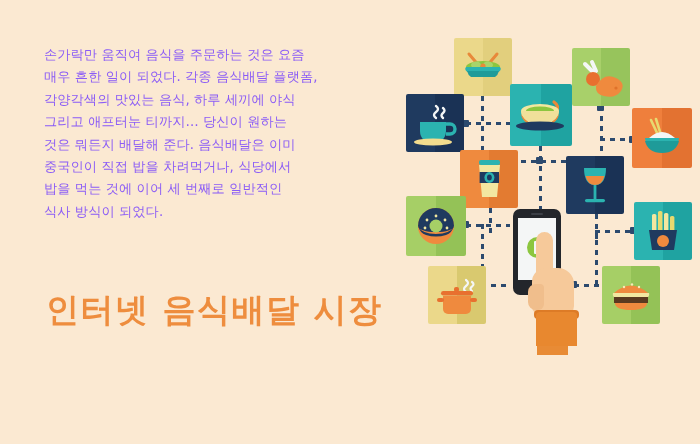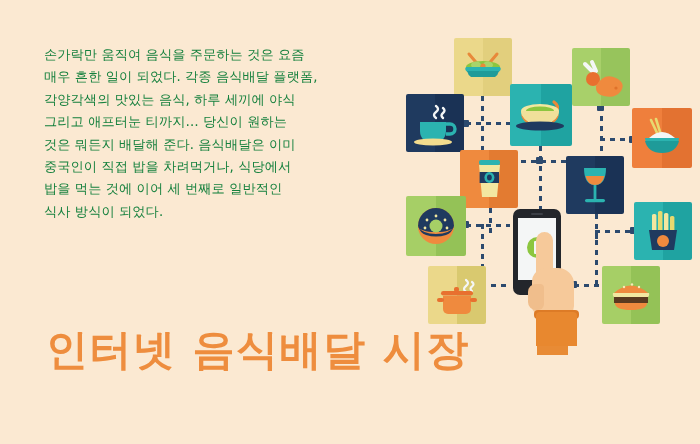--- a/index.html
+++ b/index.html
@@ -12,36 +12,35 @@
   }
   #poster {
     position:absolute; left:0; top:0; width:700px; height:444px;
     background:#fbe9d2; overflow:hidden;
   }
 
   
   #body-copy {
     position:absolute; left:44px; top:44px; width:350px;
     font-size:13.2px; line-height:22.4px;
-    color:#15803d; letter-spacing:0.1px;
+    color:#8b5cf6; letter-spacing:0.1px;
     white-space:pre-line;
     font-family:"DejaVu Sans","Liberation Sans",sans-serif;
   }
 
   
   #headline { position:absolute; left:46px; top:286px; width:640px; }
   .hl-line {
     color:#ee8d3e;
     font-weight:bold;
-    font-size:42px;
+    font-size:33px;
     line-height:47px;
     letter-spacing:1.5px;
     white-space:pre;
     font-family:"DejaVu Sans","Liberation Sans",sans-serif;
-    margin-top:40px;
   }
   #hl-2 { letter-spacing:2px; }
   #orange-marker {
     position:absolute; left:537px; top:336px;
     width:31px; height:19px; background:#e88b35;
   }
 
   
   #graphic { position:absolute; left:396px; top:14px; width:304px; height:330px; }
 

